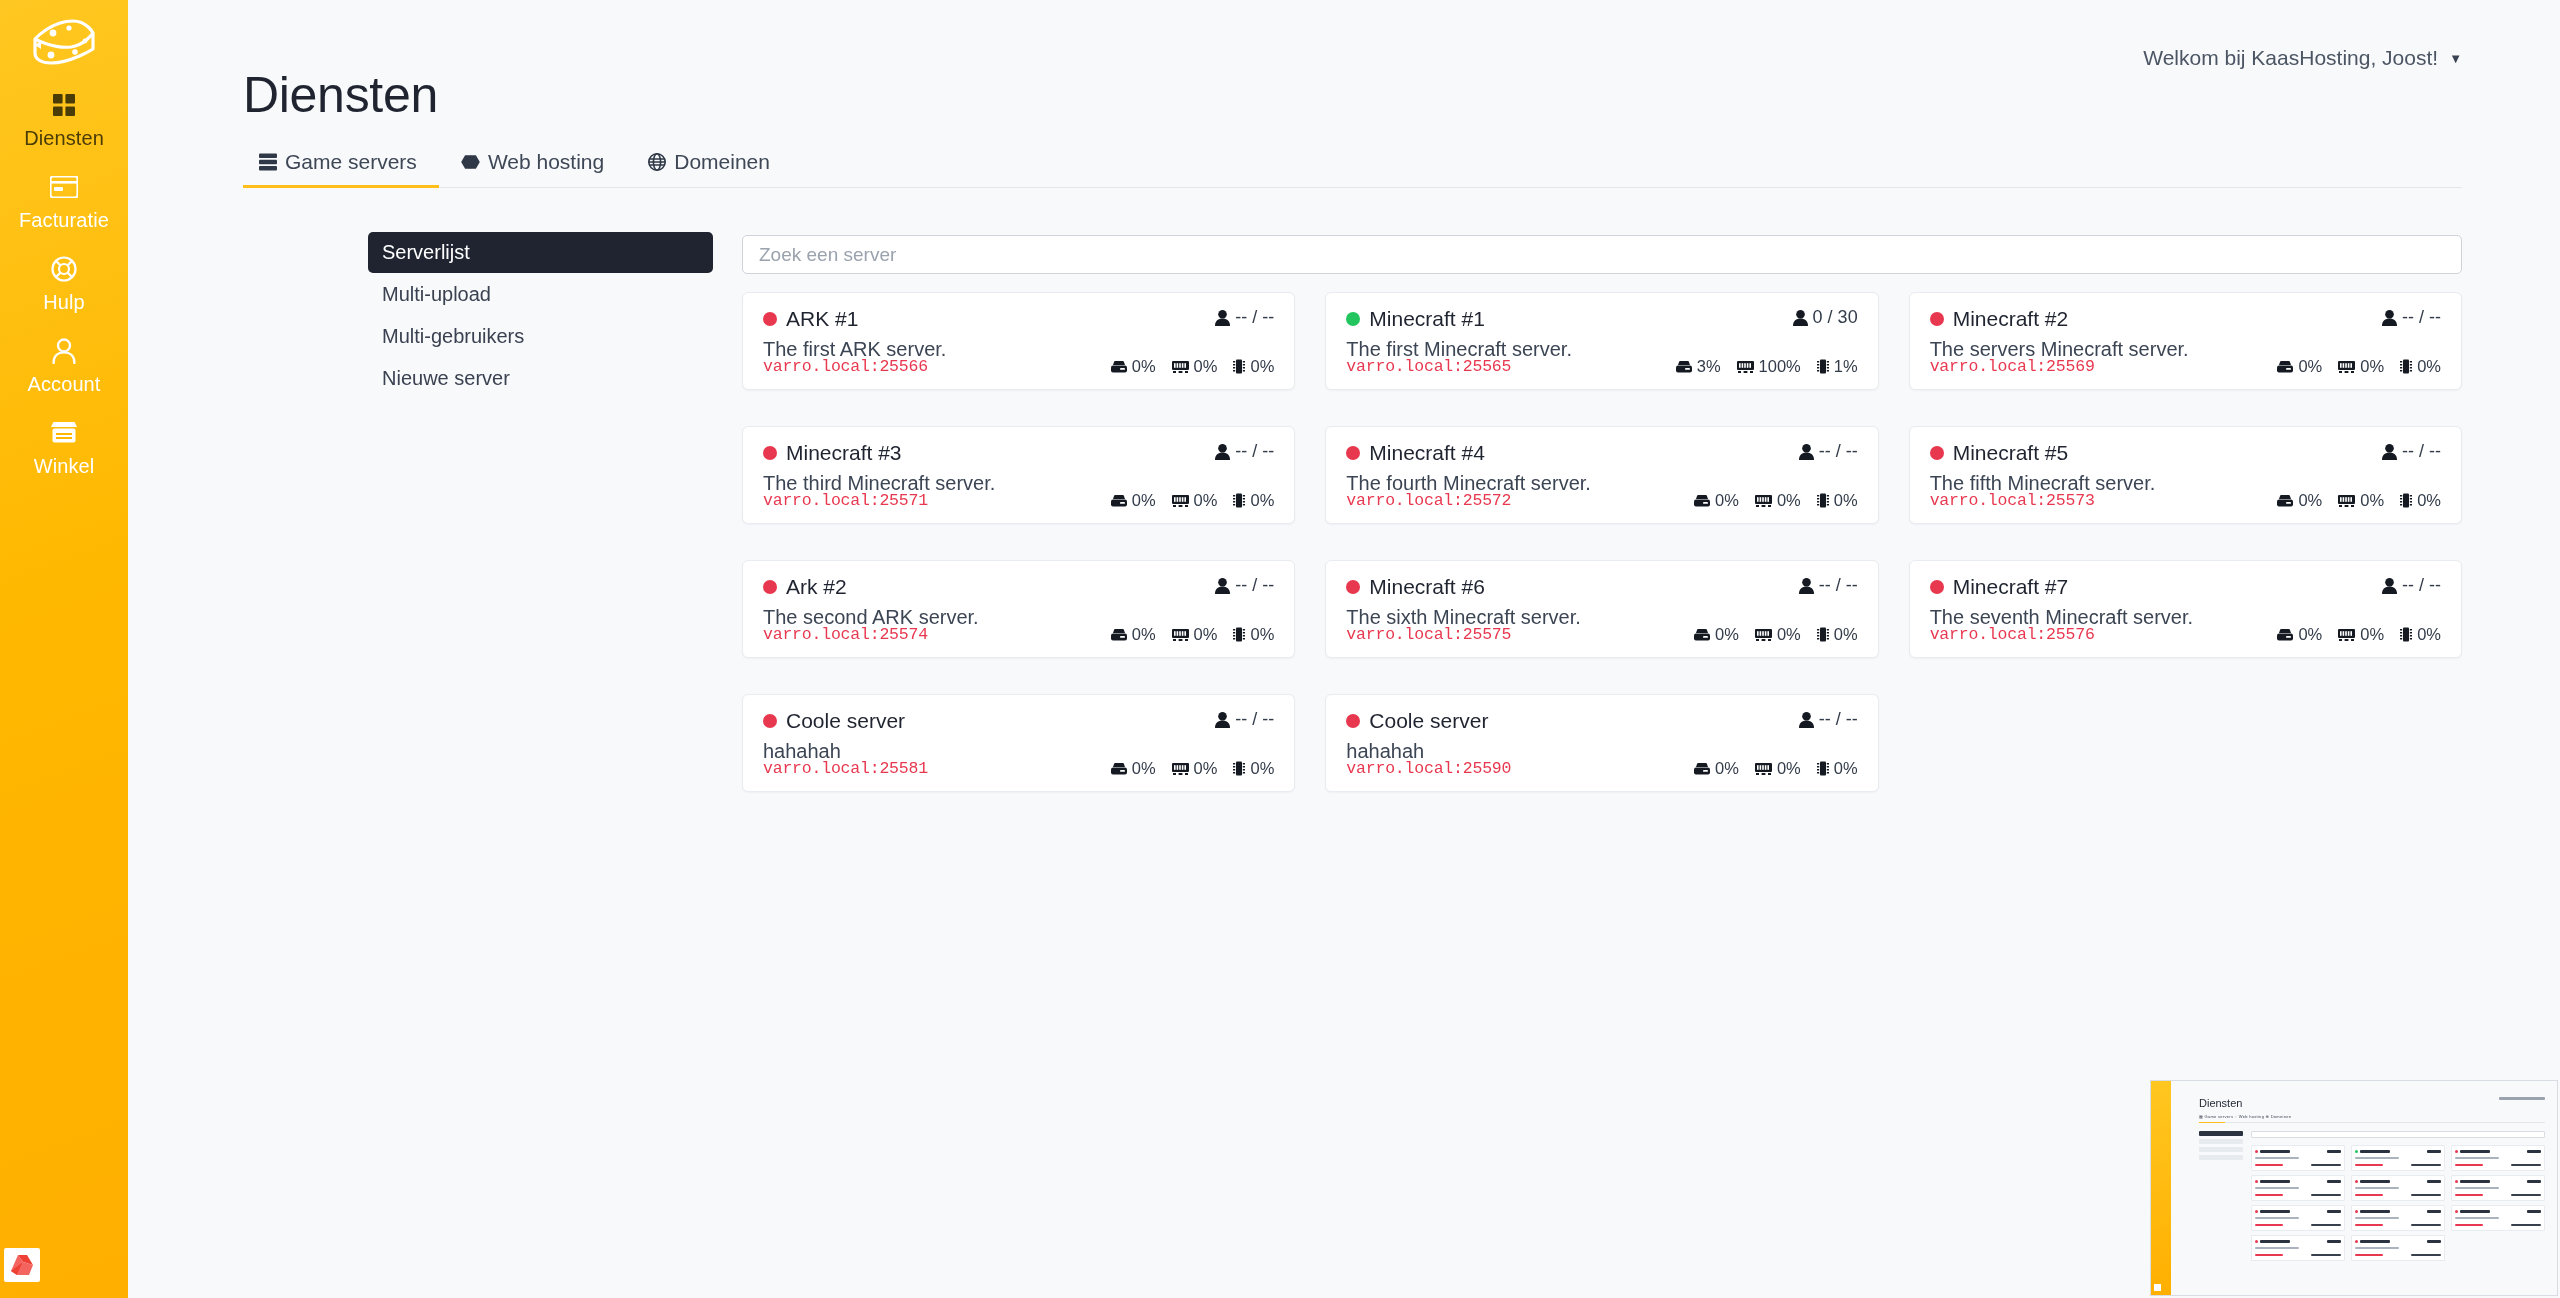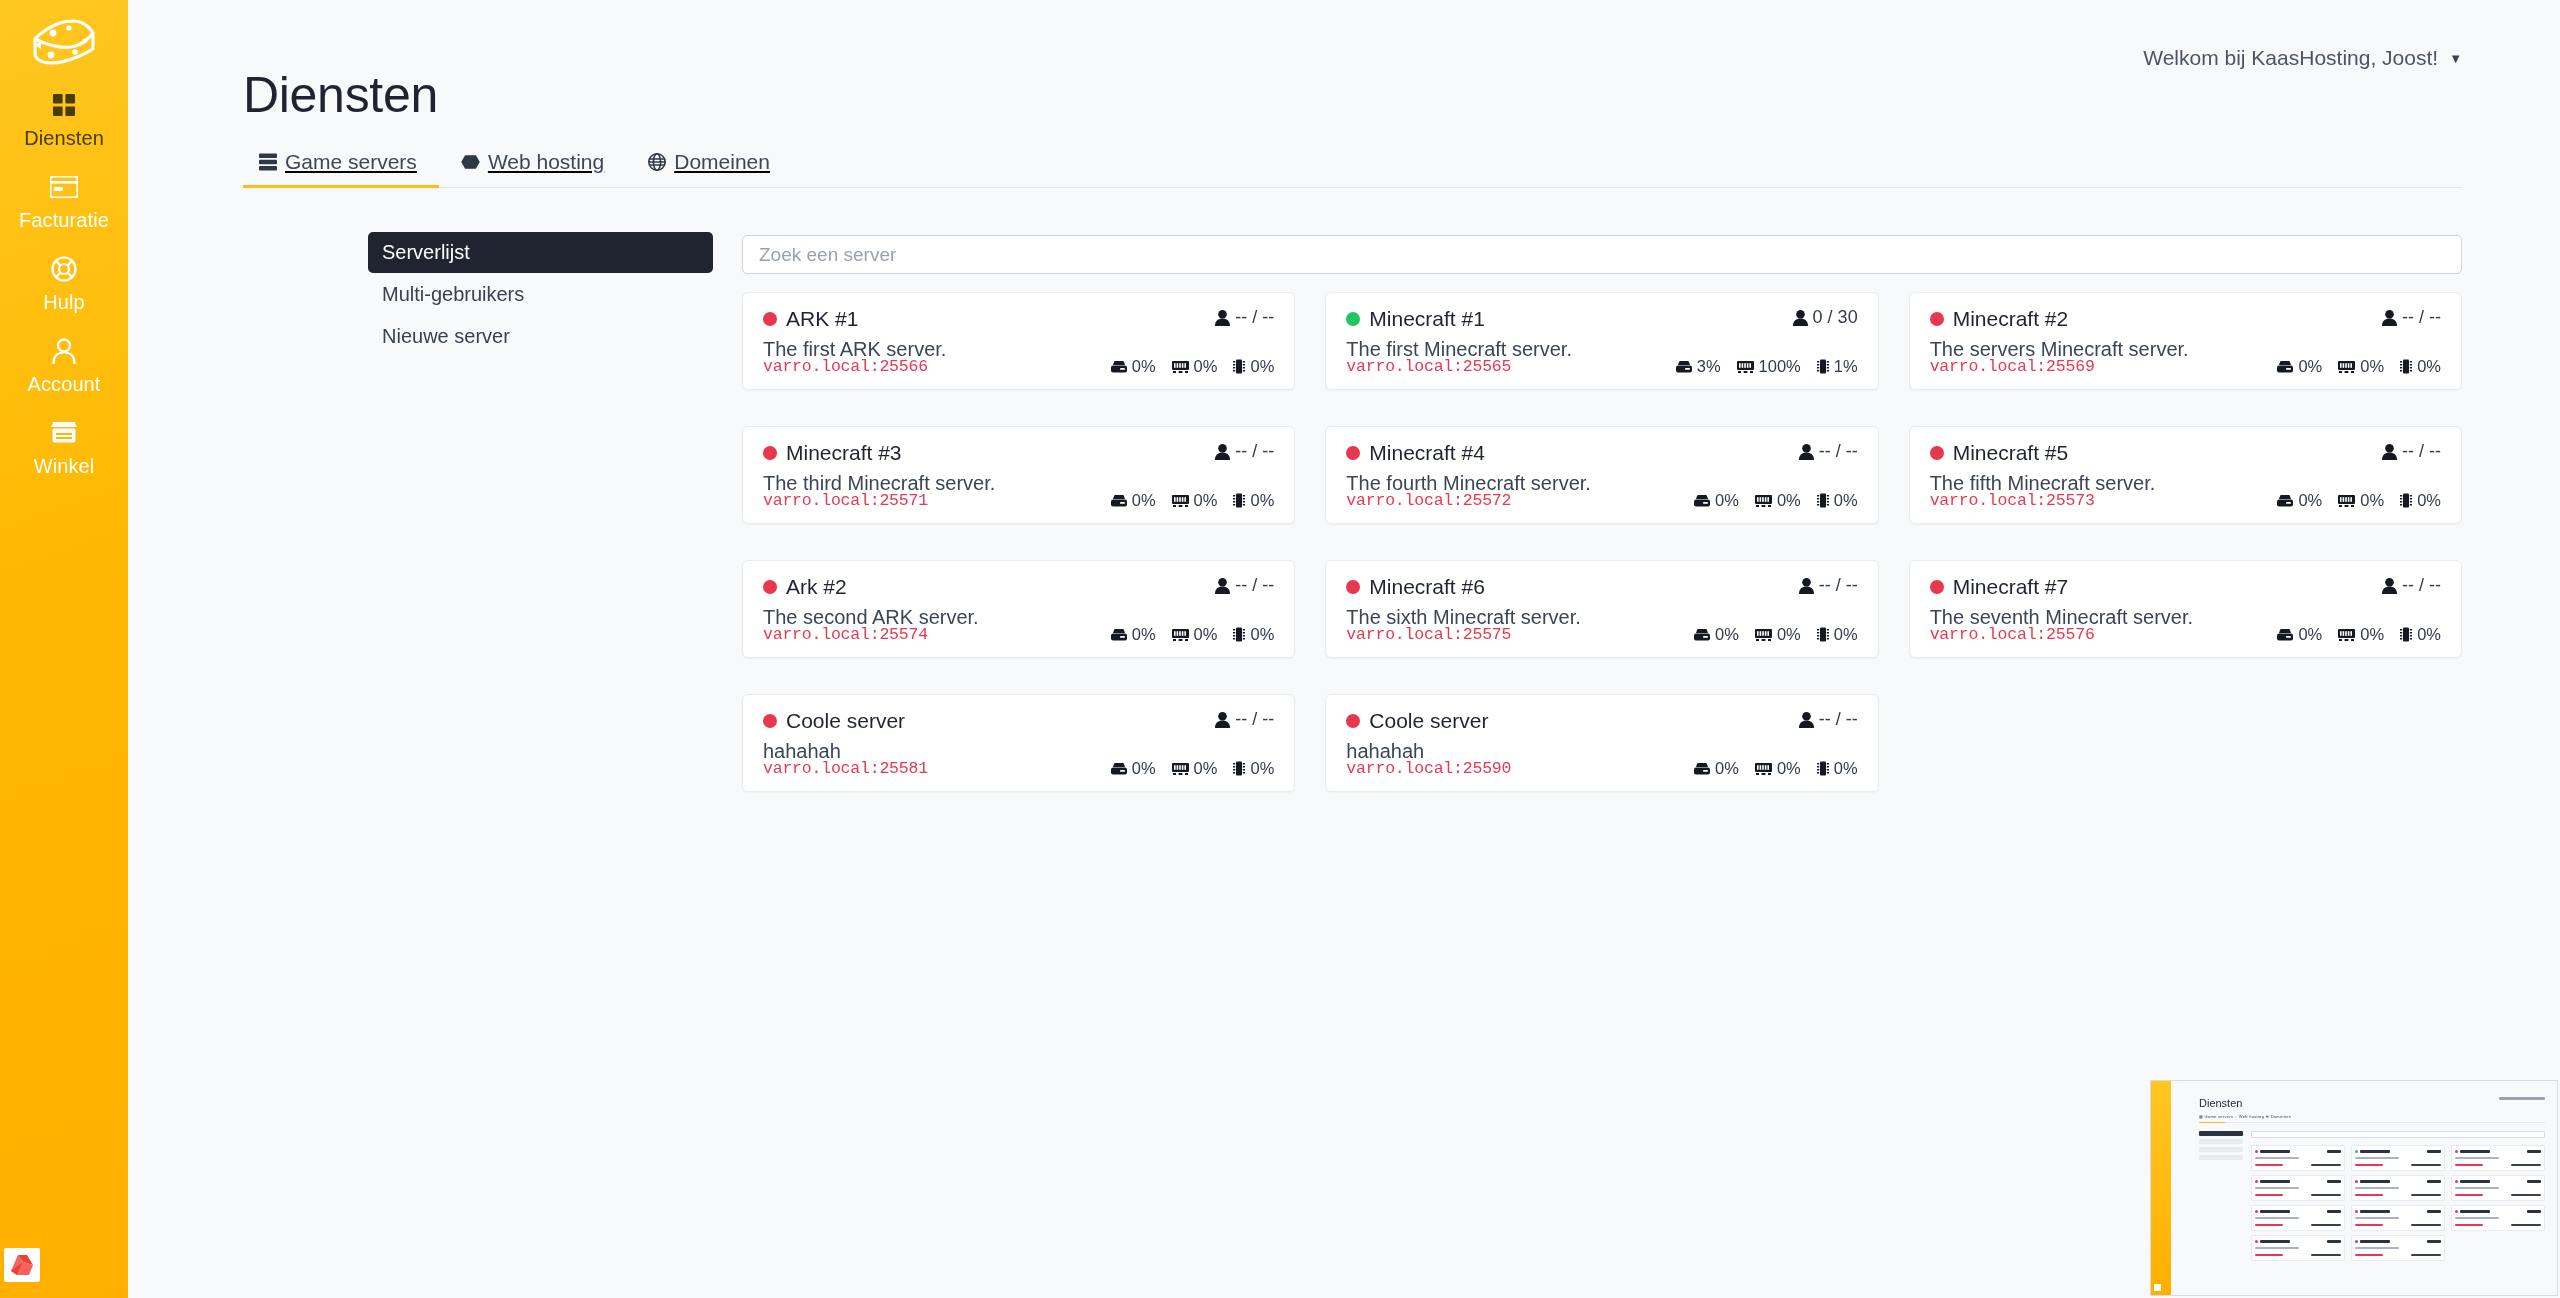--- a/index.html
+++ b/index.html
@@ -56,21 +56,20 @@
     font-size: 50px; font-weight: 400; color: #1f2430;
     letter-spacing: -.3px;
   }
 
   
   #tabs {
     position: absolute; left: 115px; top: 142px; right: 98px;
     border-bottom: 1px solid #e3e6eb;
     display: flex; align-items: flex-end; gap: 0;
     height: 46px;
-    text-decoration: underline;
   }
   .tab {
     display: flex; align-items: center; gap: 8px;
     font-size: 21px; color: #3e4756; cursor: pointer;
     padding: 0 22px 13px 22px; position: relative;
     white-space: nowrap;
   }
   .tab:first-child { padding-left: 16px; }
   .tab.active::after {
     content: ""; position: absolute; left: 0; right: 0; bottom: -1px;
@@ -287,20 +286,23 @@
       </span>
       <span>Domeinen</span>
     </div>
   </div>
 
   <div id="subnav">
     <div class="subnav-item active">
       <span>Serverlijst</span>
     </div>
     <div class="subnav-item">
+      <span>Multi-upload</span>
+    </div>
+    <div class="subnav-item">
       <span>Multi-gebruikers</span>
     </div>
     <div class="subnav-item">
       <span>Nieuwe server</span>
     </div>
   </div>
 
   <input id="search" type="text" placeholder="Zoek een server" style="">
 
   <div id="grid">

